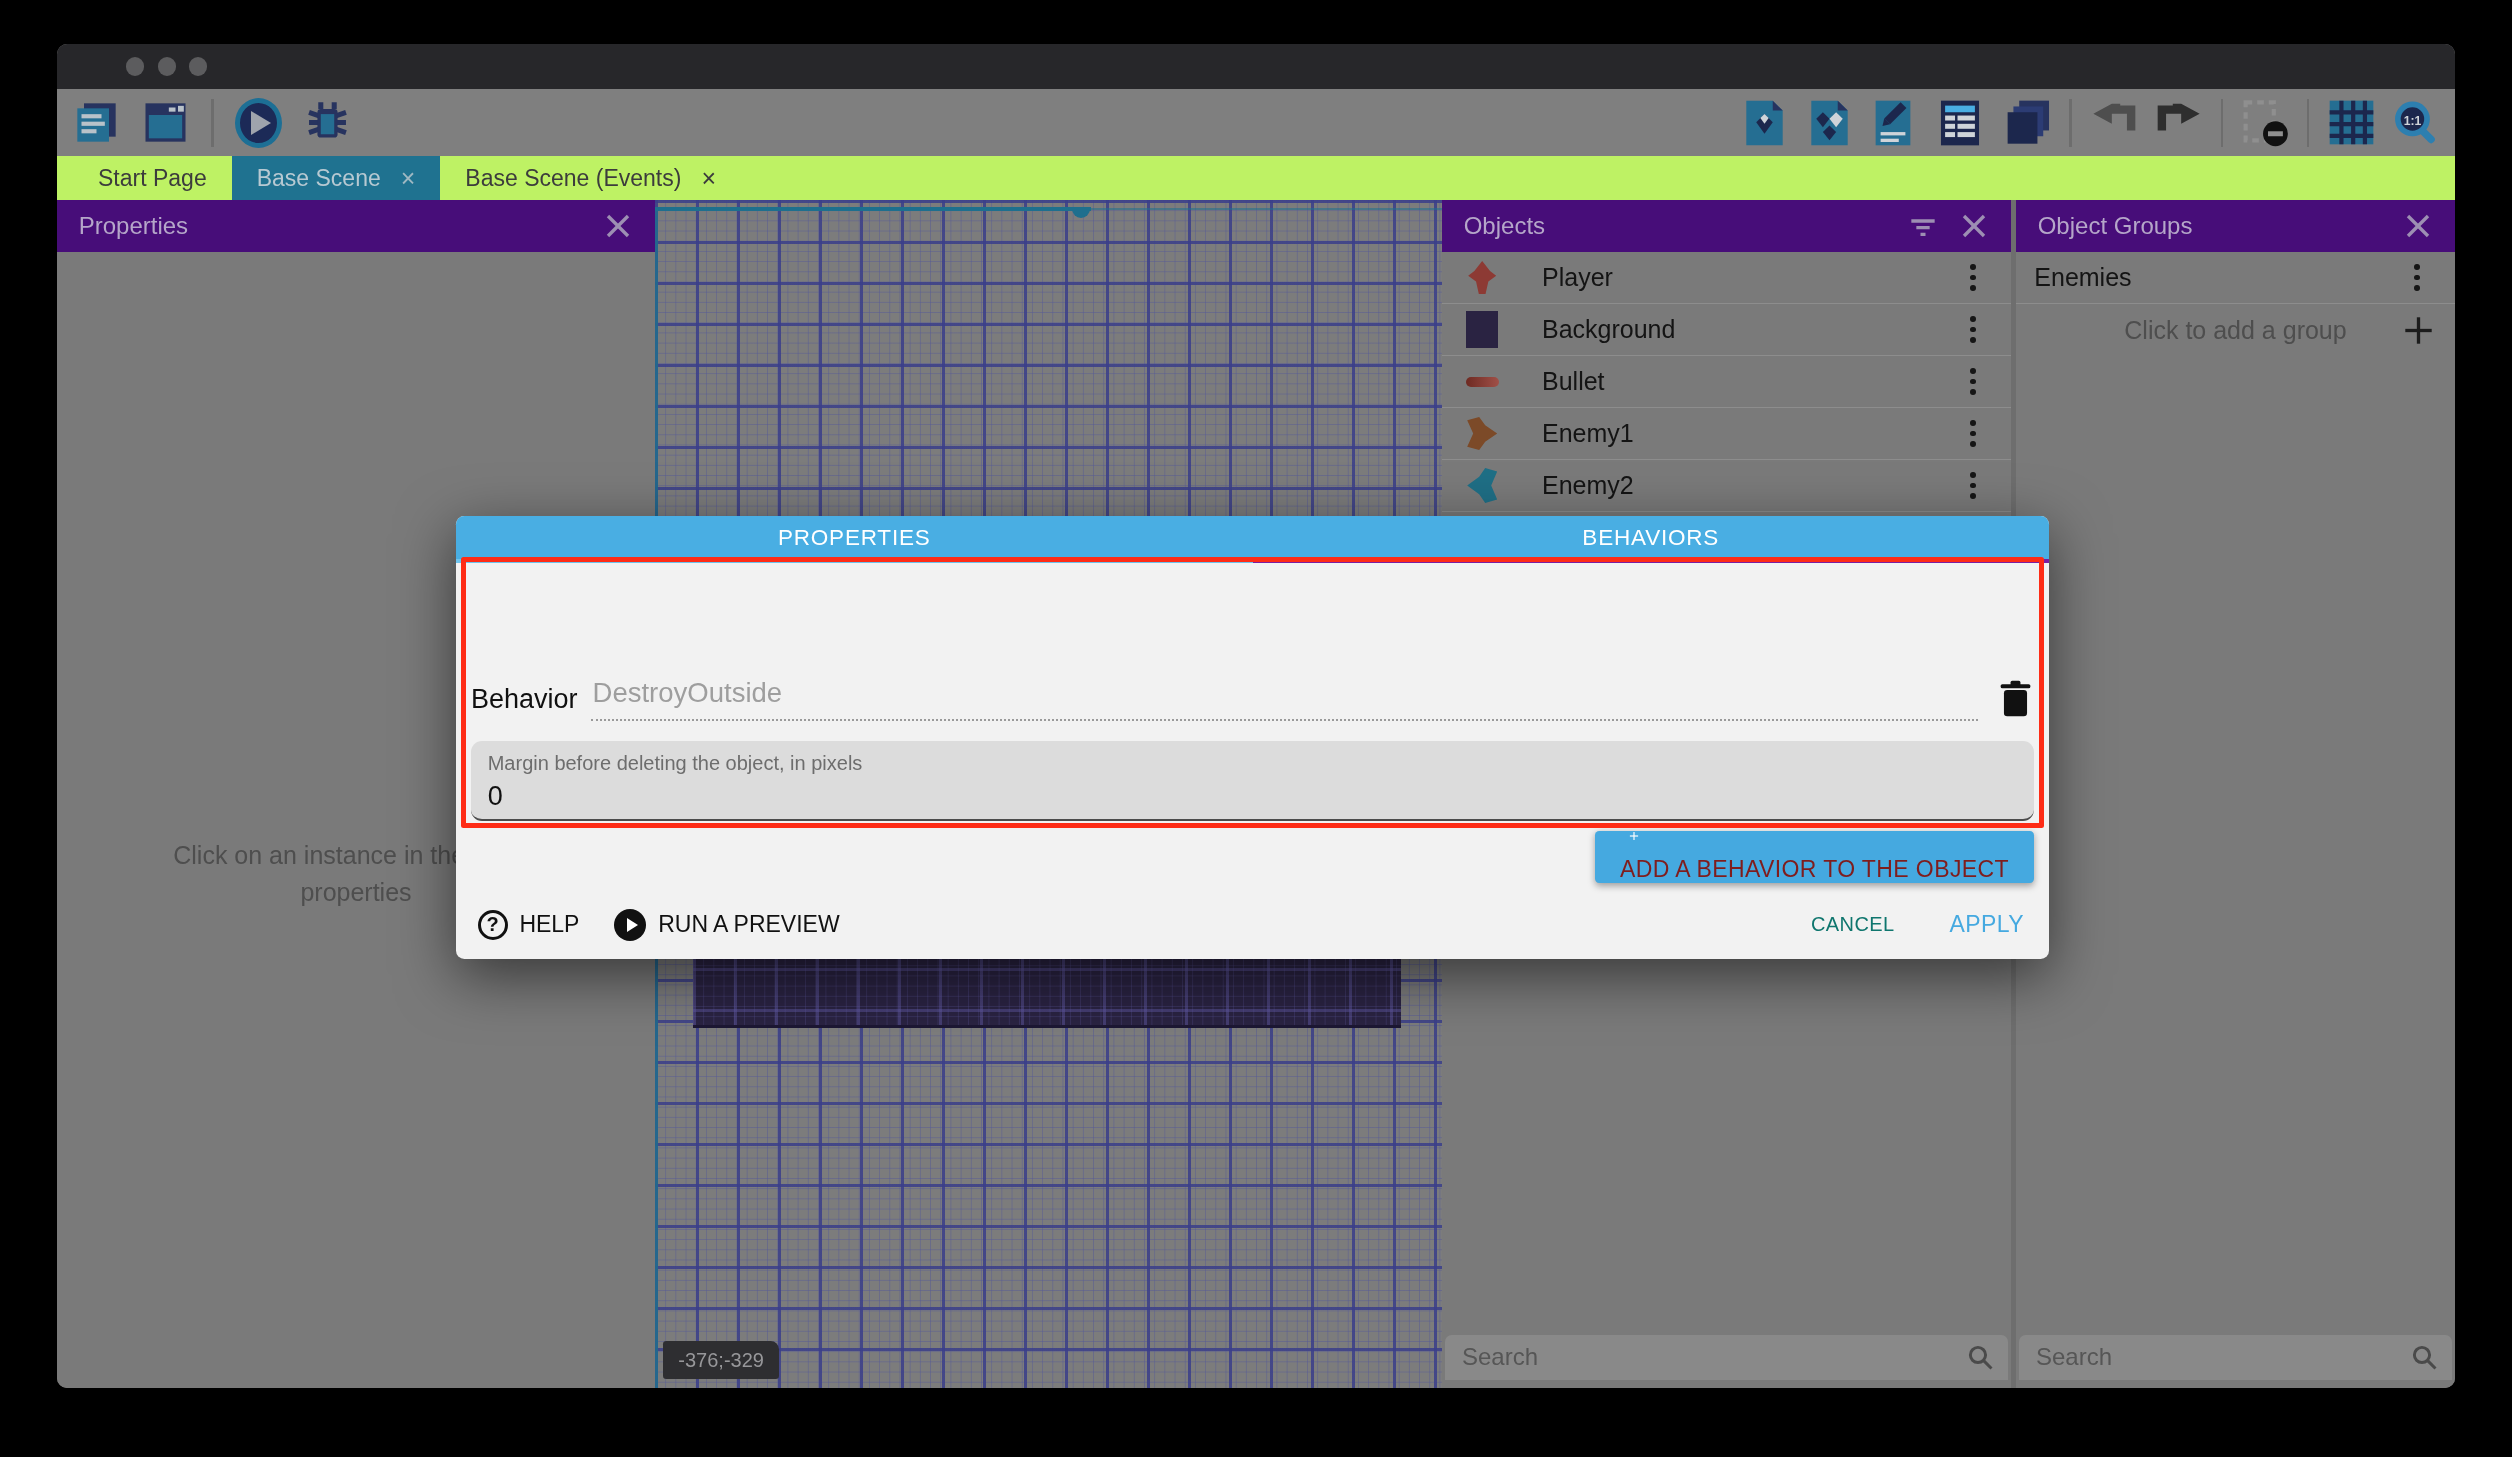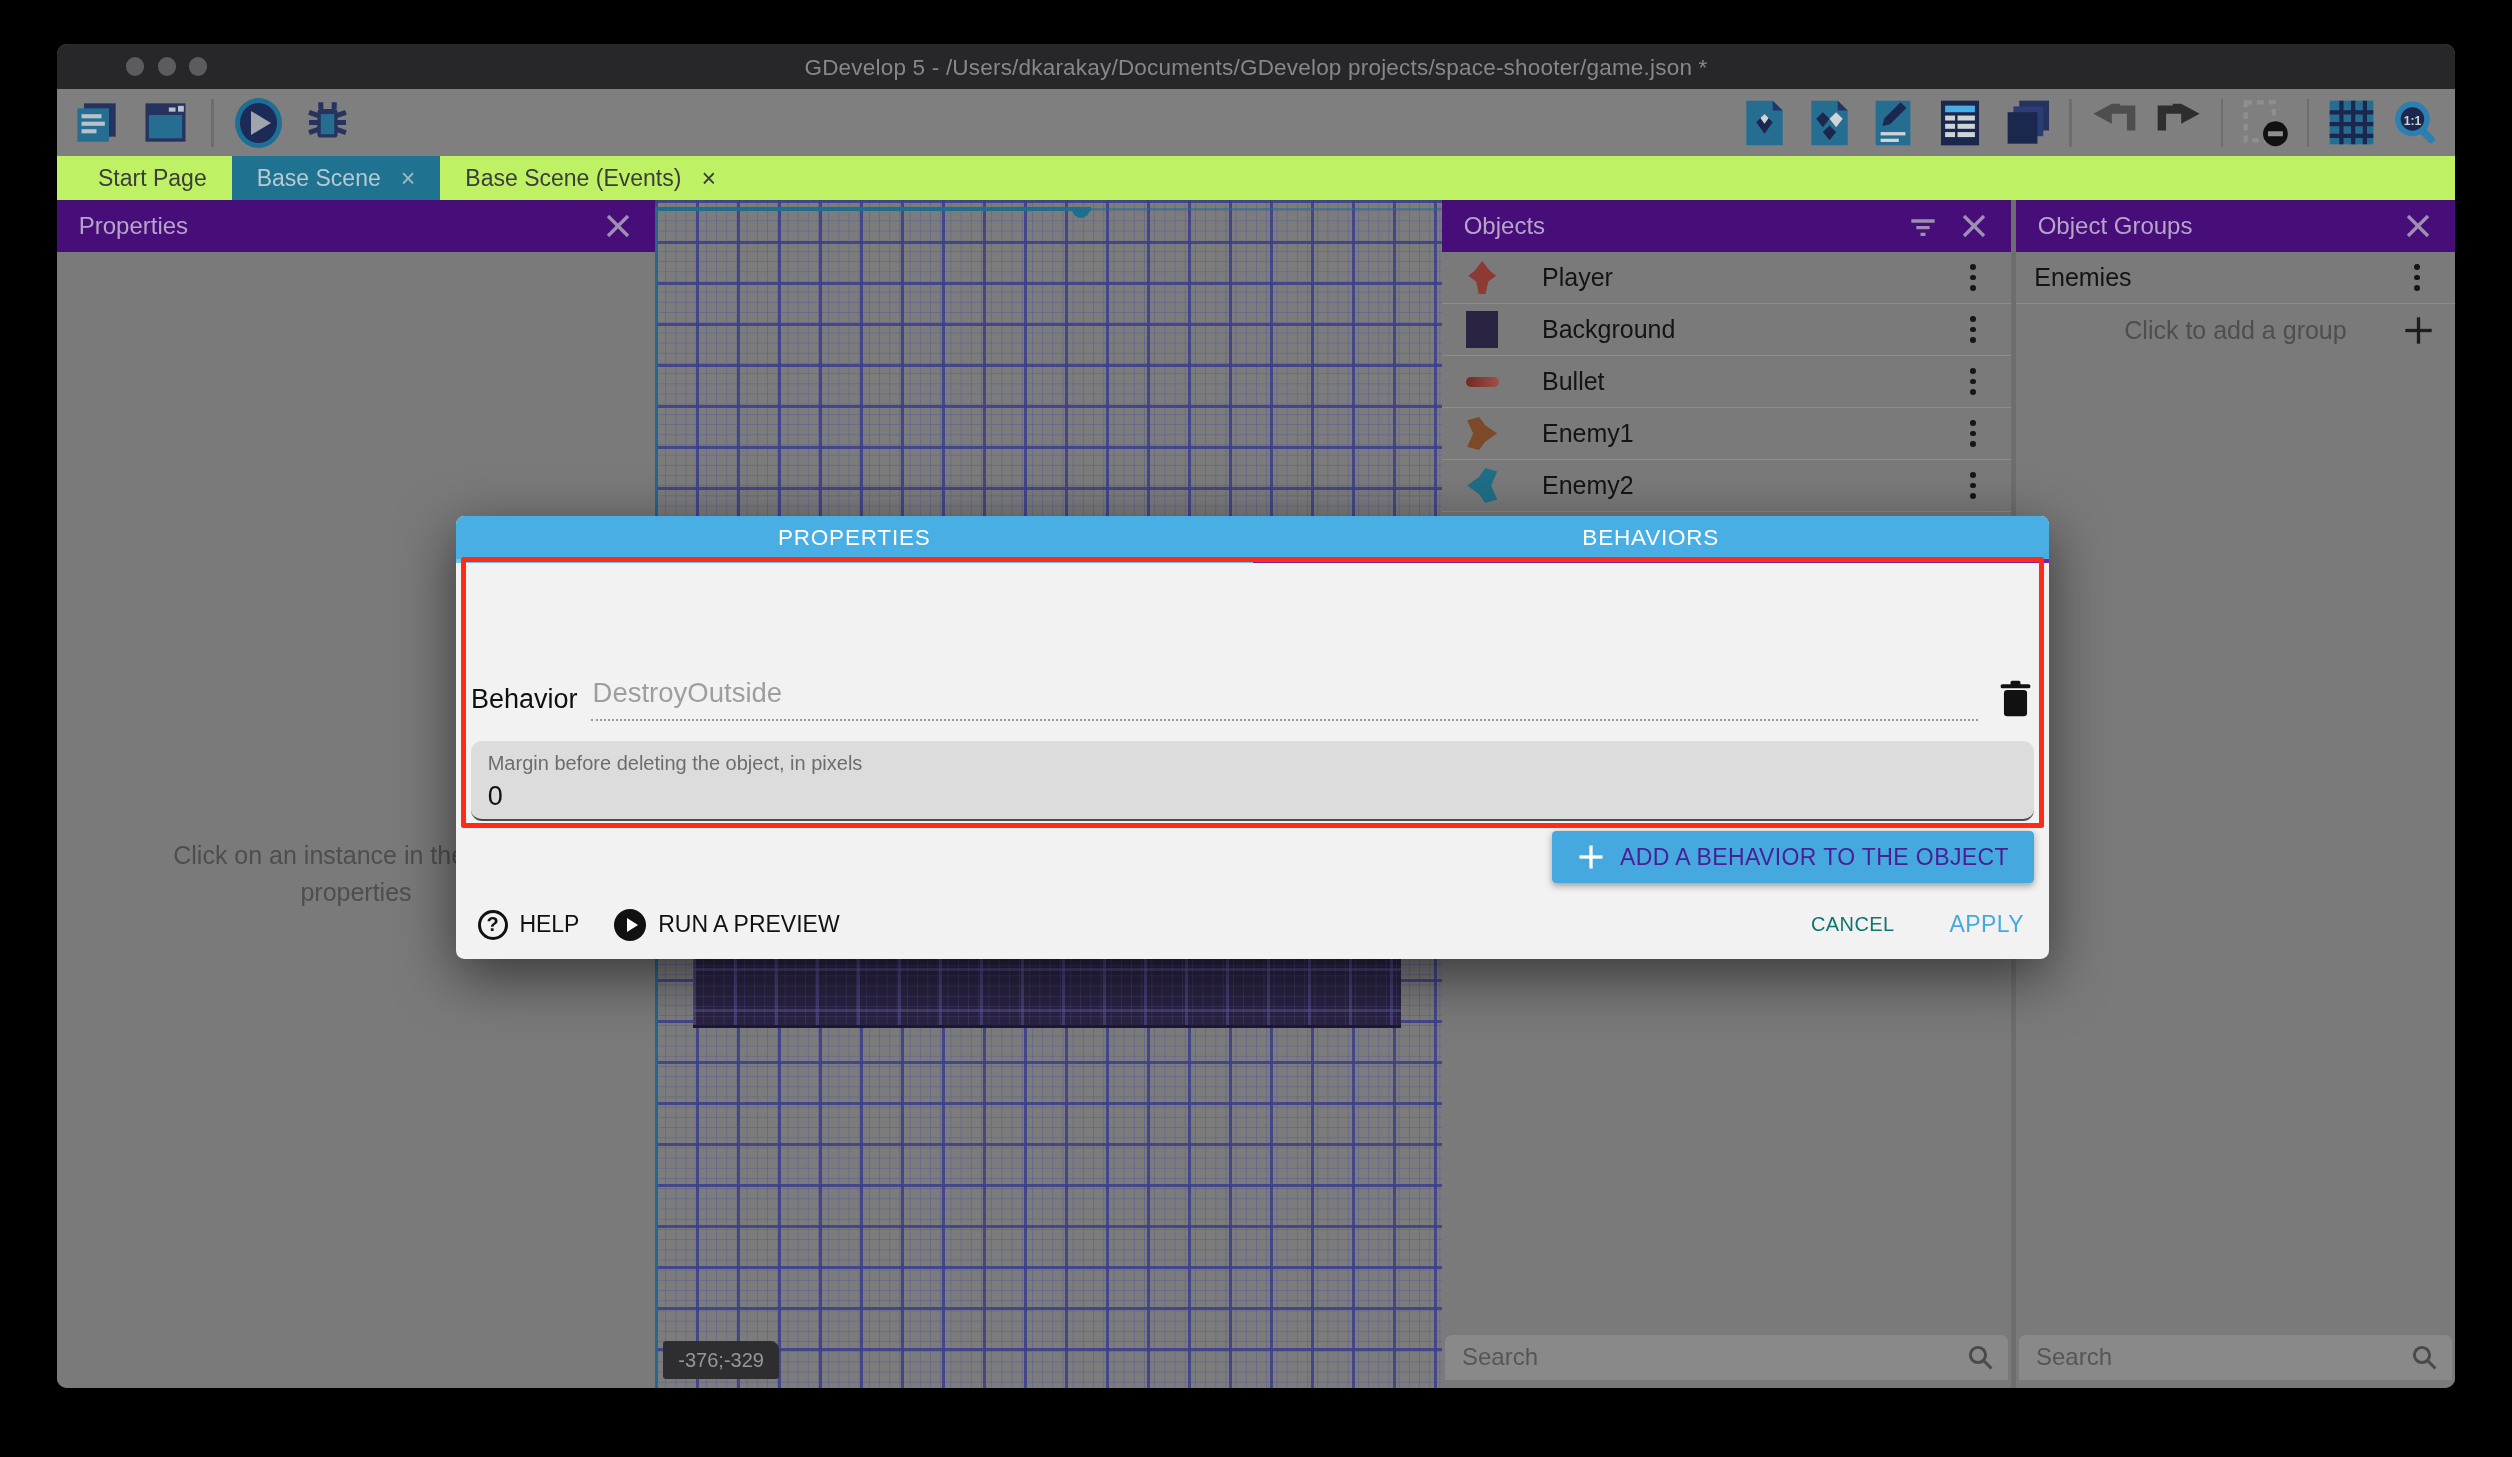--- a/index.html
+++ b/index.html
@@ -134,22 +134,22 @@
 
   .beh-row { position:absolute; left:15px; right:15px; top:148px; height:70px;
              display:flex; align-items:center; }
   .beh-label { font-size:27px; color:#101010; }
   .beh-wrap { flex:1; margin-left:13.3px; border-bottom:2.5px dotted #9a9a9a; padding:0 0 10px 1.7px; }
   .beh-value { font-size:27.5px; color:#9e9e9e; }
   .trash-btn { margin-left:18.3px; width:38px; height:42px; display:flex; align-items:center;
                justify-content:center; }
 
   .add-btn { position:absolute; right:15px; top:315px; height:52px; padding:0 25px;
-             background:#45a9e0; border-radius:4.2px; display:flex; align-items:center; gap:15px;
-             color:#4c1d95; font-size:23px; letter-spacing:0.4px; box-shadow:0 2.5px 7.5px rgba(0,0,0,.35); }
+             background:#45a9e0; border-radius:4.2px; display:flex; gap:15px;
+             color:#7f1d1d; font-size:23px; letter-spacing:0.4px; box-shadow:0 2.5px 7.5px rgba(0,0,0,.35);flex-direction:column; }
 
   .dlg-footer { position:absolute; left:21.7px; right:25px; top:385px; height:47px;
                 display:flex; align-items:center; }
   .foot-btn { display:flex; align-items:center; gap:11.7px; font-size:23px; color:#111; }
   .help-circle { width:30px; height:30px; border:3.3px solid #111; border-radius:50%;
                  display:flex; align-items:center; justify-content:center;
                  font-size:20px; font-weight:bold; color:#111; }
   .run-circle { width:32px; height:32px; border-radius:50%; background:#111;
                 display:flex; align-items:center; justify-content:center; }
   .run-tri { width:0; height:0; border-left:11.7px solid #fff; border-top:7.5px solid transparent;
@@ -160,21 +160,20 @@
 </style>
 </head>
 <body>
 
 <div class="window">
 
   <div class="titlebar">
     <span class="traffic tl-close"></span>
     <span class="traffic tl-min"></span>
     <span class="traffic tl-zoom"></span>
-    <div class="title">GDevelop 5 - /Users/dkarakay/Documents/GDevelop projects/space-shooter/game.json *</div>
   </div>
 
   <div class="toolbar">
     <div class="tb-left">
       <div class="tb-icon">
         <svg width="45" height="45" viewBox="0 0 54 54">
           <rect x="12" y="4" width="38" height="40" fill="#27335f"></rect>
           <rect x="4" y="10" width="38" height="40" fill="#256e92"></rect>
           <rect x="9" y="17" width="24" height="5" fill="#b9c2c9"></rect>
           <rect x="9" y="26" width="28" height="5" fill="#b9c2c9"></rect>

